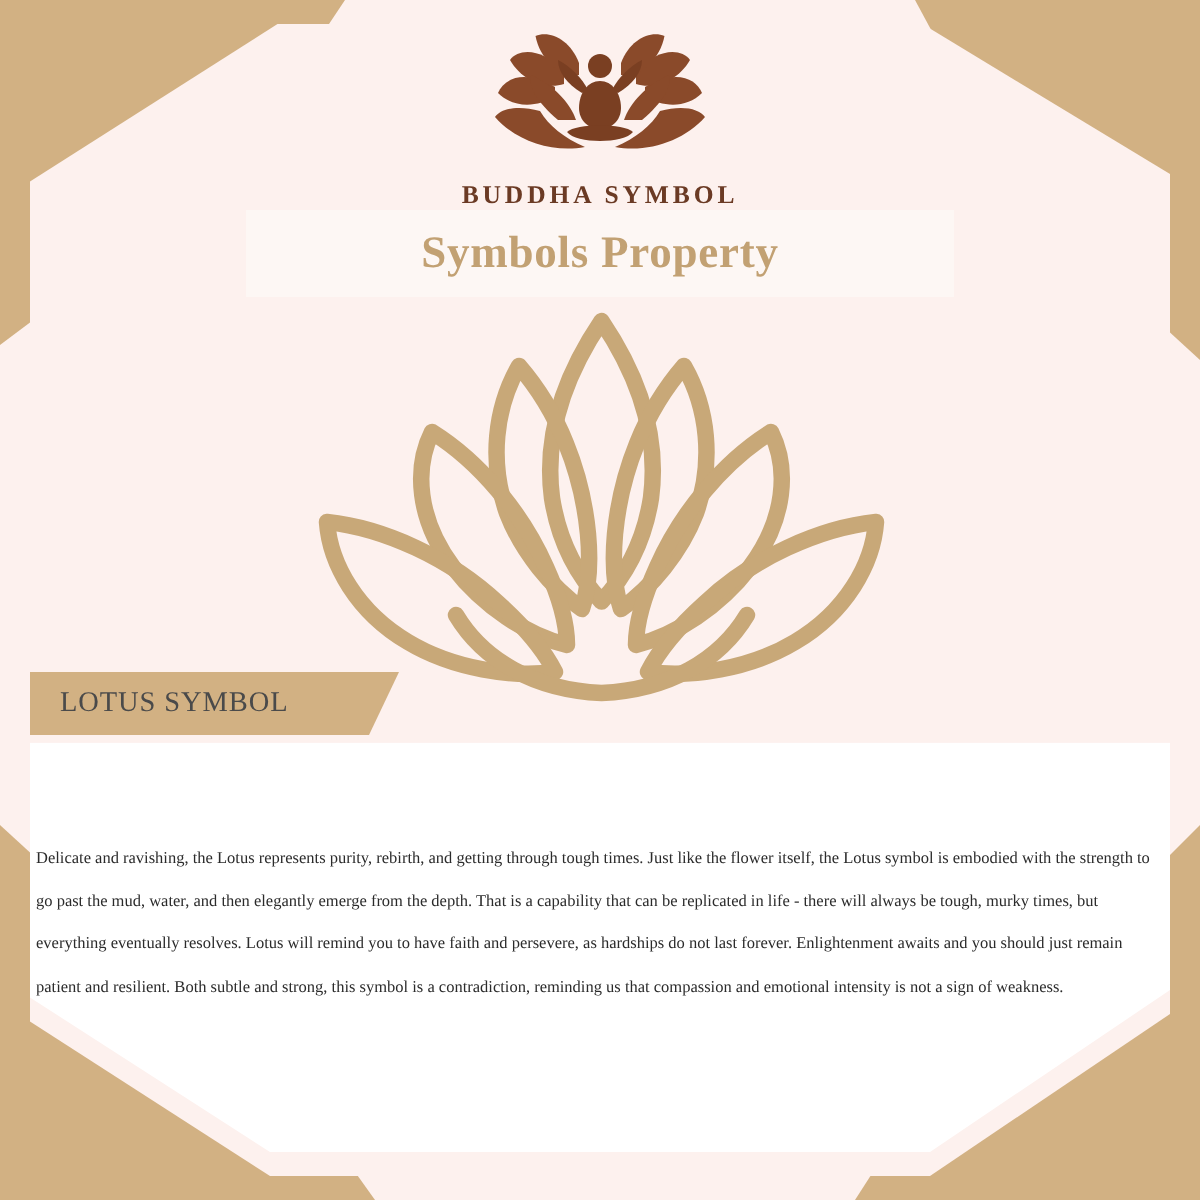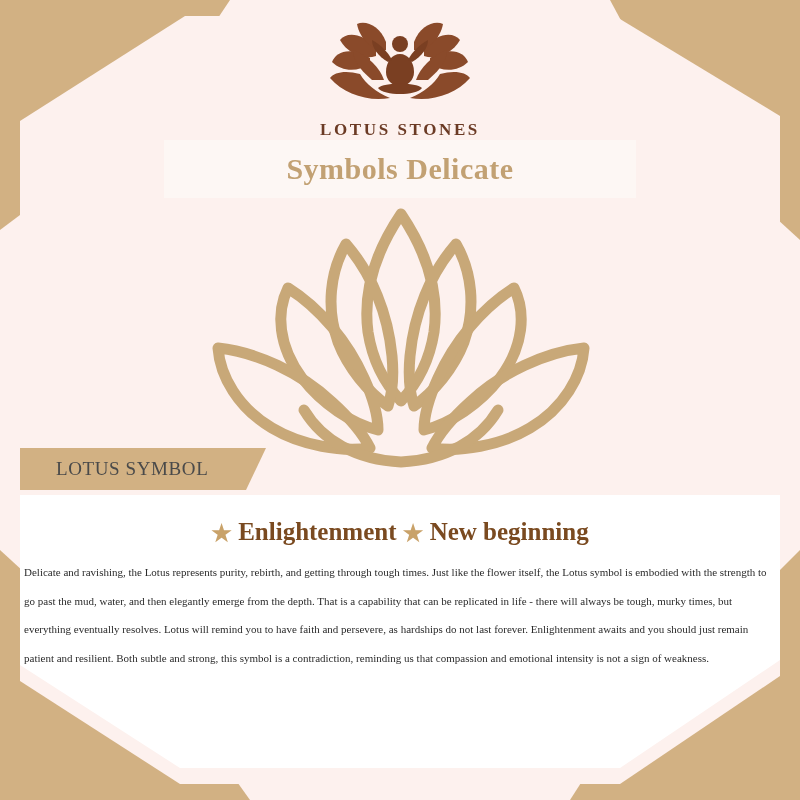--- a/index.html
+++ b/index.html
@@ -141,21 +141,21 @@
     left: 20px;
     top: 448px;
     width: 246px;
     height: 42px;
     background: #d2b183;
     clip-path: polygon(0 0, 246px 0, 226px 42px, 0 42px);
     display: flex;
     align-items: center;
   }
   .ribbon-label {
-    padding-left: 36px;
+    padding-left: 20px;
     font-family: "Liberation Serif", serif;
     font-size: 19px;
     color: #4a4a4a;
     letter-spacing: 0.6px;
   }
 
   
   .text-panel {
     position: absolute;
     left: 20px;
@@ -244,25 +244,25 @@
         <circle cx="90" cy="26" r="8"></circle>
 
         <path d="M90 36 C82 36, 76 44, 76 54 C76 62, 82 68, 90 68 C98 68, 104 62, 104 54 C104 44, 98 36, 90 36 Z"></path>
 
         <path d="M78 44 C68 38, 62 30, 62 22 C70 26, 78 34, 82 42 Z"></path>
         <path d="M102 44 C112 38, 118 30, 118 22 C110 26, 102 34, 98 42 Z"></path>
 
         <path d="M68 70 C74 64, 106 64, 112 70 C106 78, 74 78, 68 70 Z"></path>
       </g>
     </svg>
-    <div class="logo-text">LOTUS STONES</div>
+    <div class="logo-text">BUDDHA SYMBOL</div>
   </div>
 
   <div class="title-band">
-    <span class="title-text">Symbols Delicate</span>
+    <span class="title-text">Symbols Property</span>
   </div>
 
   <svg class="lotus-graphic" viewBox="0 0 410 290">
     <g fill="none" stroke="#c8a878" stroke-width="11" stroke-linejoin="round" stroke-linecap="round">
 
       <path d="M205 18 C232 58, 243 98, 238 136 C233 168, 219 190, 205 205
                C191 190, 177 168, 172 136 C167 98, 178 58, 205 18 Z"></path>
 
       <path d="M150 48 C176 78, 192 118, 196 160 C198 182, 196 198, 192 210
                C172 196, 152 172, 142 146 C130 112, 134 76, 150 48 Z"></path>
@@ -285,22 +285,16 @@
       <path d="M108 214 C126 244, 160 264, 205 266 C250 264, 284 244, 302 214"></path>
     </g>
   </svg>
 
   <div class="ribbon">
     <span class="ribbon-label">LOTUS SYMBOL</span>
   </div>
 
   <div class="text-panel"></div>
 
-  <div class="keywords">
-    <span class="star">★</span>
-    <span class="kw">Enlightenment</span>
-    <span class="star">★</span>
-    <span class="kw">New beginning</span>
-  </div>
 
   <div class="body-copy">Delicate and ravishing, the Lotus represents purity, rebirth, and getting through tough times. Just like the flower itself, the Lotus symbol is embodied with the strength to go past the mud, water, and then elegantly emerge from the depth. That is a capability that can be replicated in life - there will always be tough, murky times, but everything eventually resolves. Lotus will remind you to have faith and persevere, as hardships do not last forever. Enlightenment awaits and you should just remain patient and resilient. Both subtle and strong, this symbol is a contradiction, reminding us that compassion and emotional intensity is not a sign of weakness.</div>
 
 </div>
 
 </body></html>

